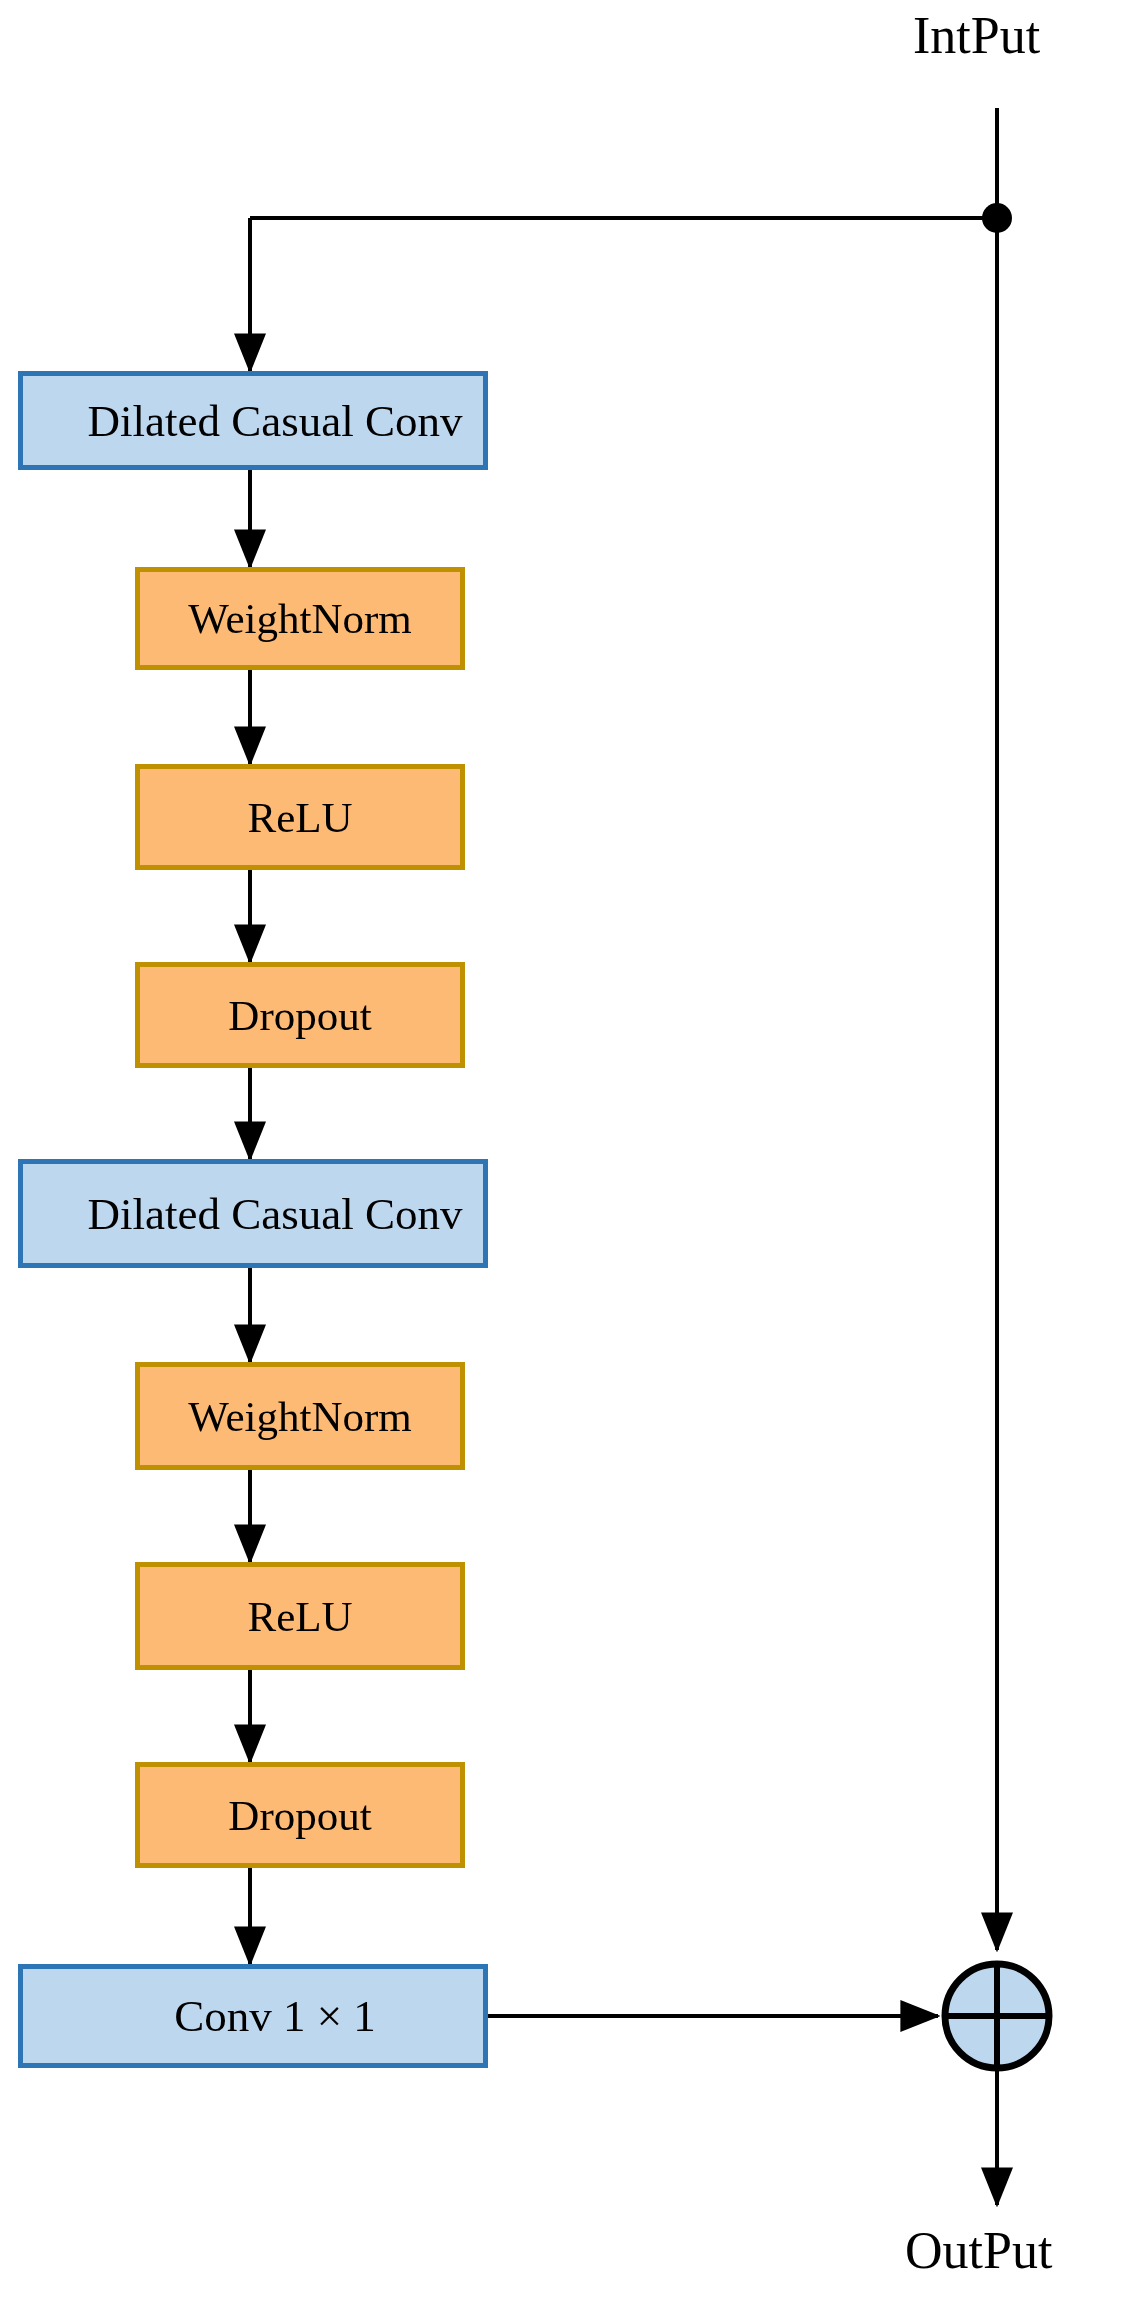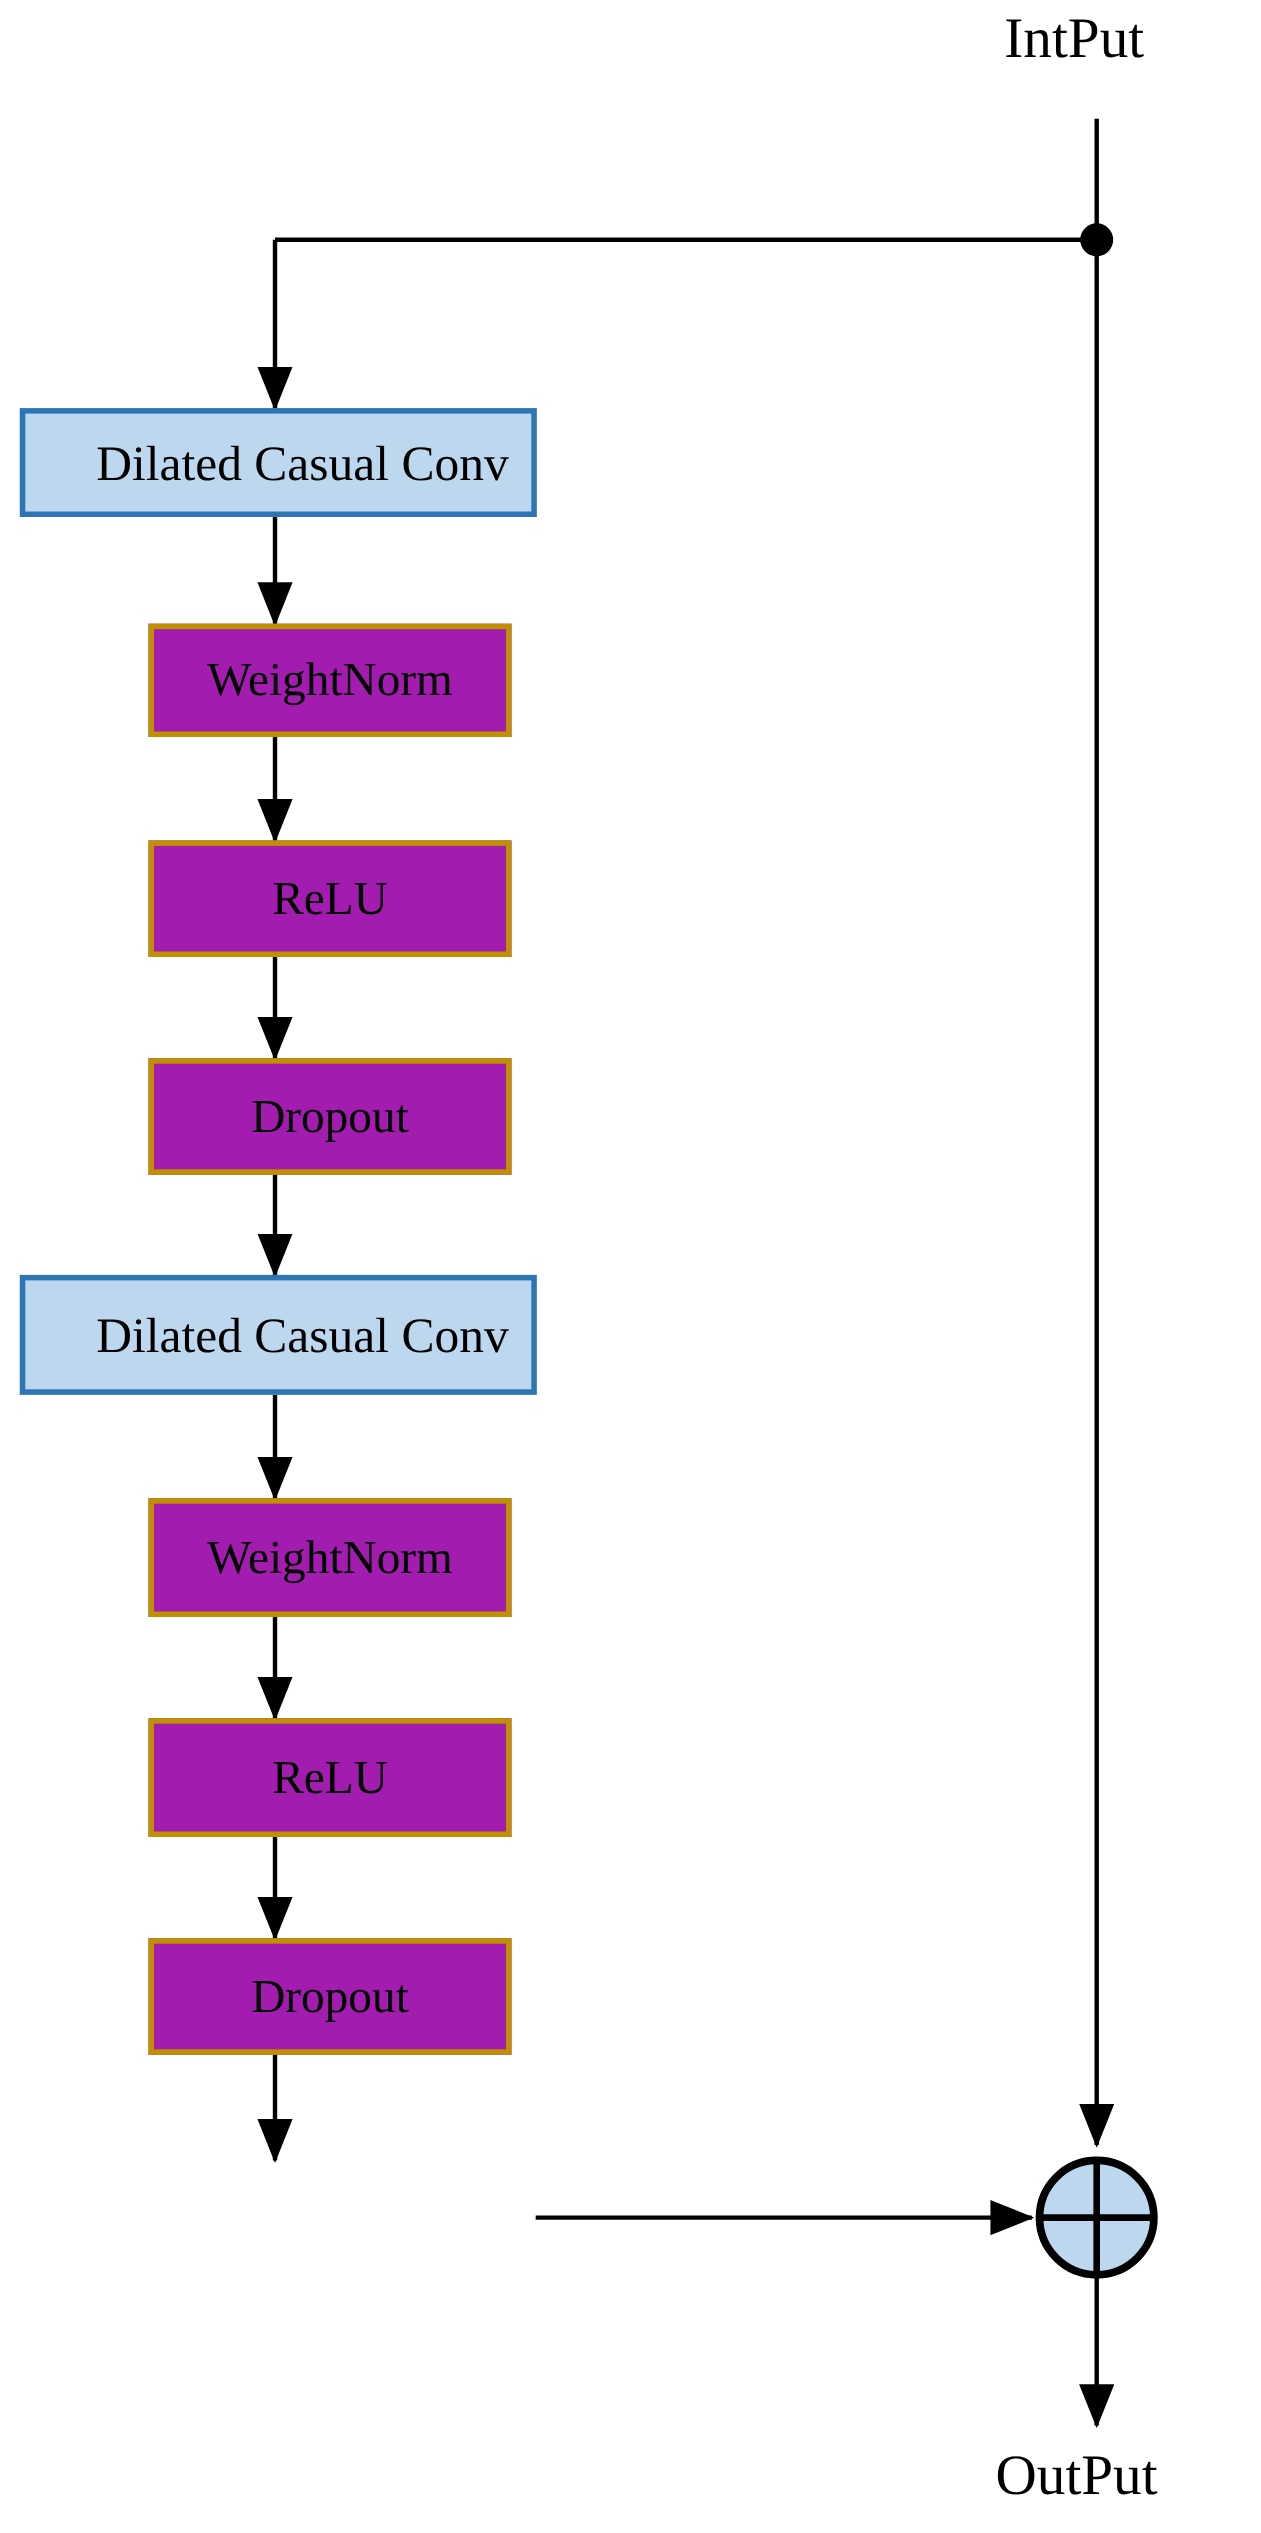--- a/index.html
+++ b/index.html
@@ -32,21 +32,21 @@
     color: #000000;
     white-space: nowrap;
   }
   .node-blue {
     background: #bdd7ee;
     border: 5px solid #2e75b6;
     font-size: 45px;
     padding-left: 44px;
   }
   .node-yellow {
-    background: #a21caf;
+    background: #fdba74;
     border: 5px solid #bf9000;
     font-size: 43px;
   }
   .io-label {
     position: absolute;
     font-family: "Liberation Serif", "DejaVu Serif", serif;
     font-size: 52px;
     color: #000000;
     white-space: nowrap;
   }
@@ -113,14 +113,15 @@
   <div class="node-box node-yellow" style="left:135px; top:962px;  width:330px; height:106px;">Dropout</div>
 
   <div class="node-box node-blue" style="left:18px;  top:1159px; width:470px; height:109px;">Dilated Casual Conv</div>
 
   <div class="node-box node-yellow" style="left:135px; top:1362px; width:330px; height:108px;">WeightNorm</div>
 
   <div class="node-box node-yellow" style="left:135px; top:1562px; width:330px; height:108px;">ReLU</div>
 
   <div class="node-box node-yellow" style="left:135px; top:1762px; width:330px; height:106px;">Dropout</div>
 
+  <div class="node-box node-blue" style="left:18px;  top:1964px; width:470px; height:104px;">Conv 1 × 1</div>
 
 </div>
 
 </body></html>

